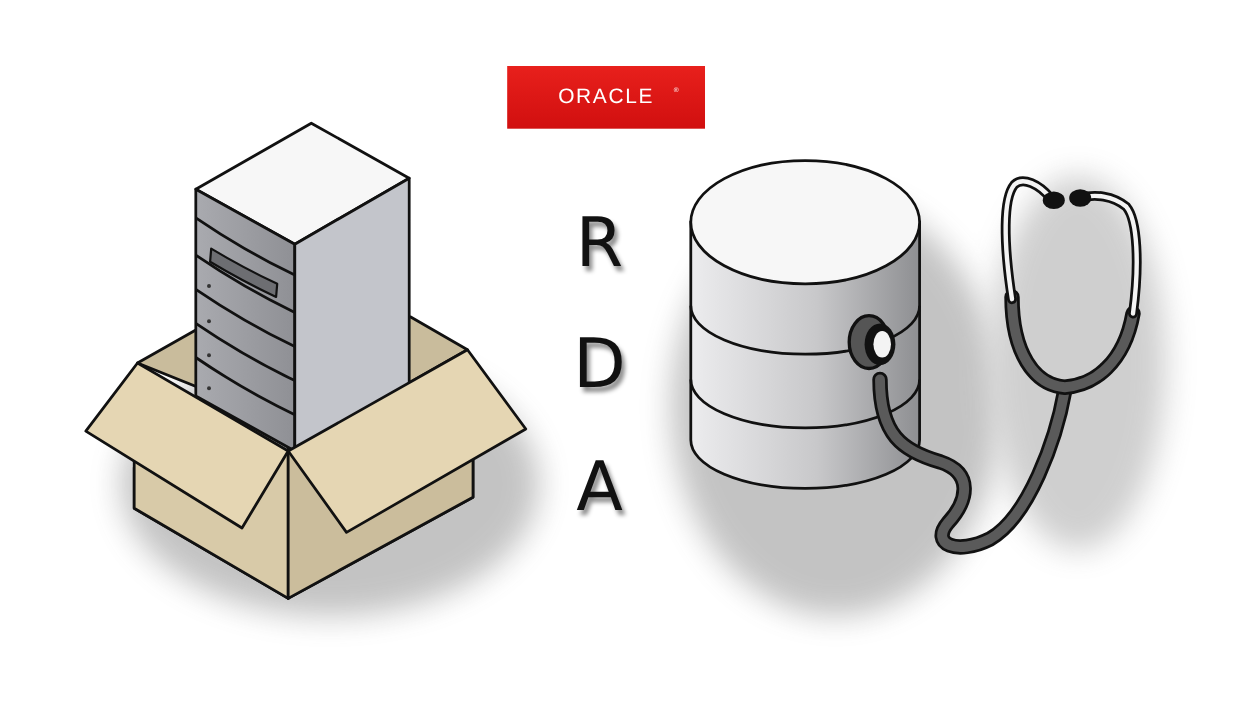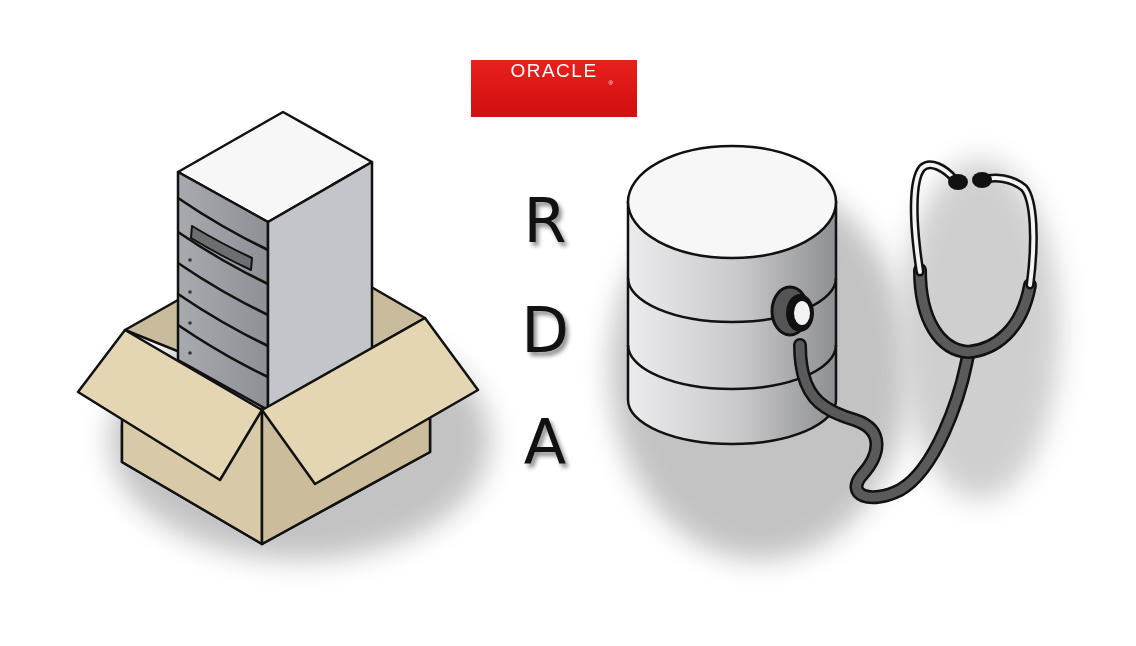--- a/index.html
+++ b/index.html
@@ -1,21 +1,21 @@
 <!DOCTYPE html>
 <html><head>
   <meta charset="utf-8">
   <style>
     html, body { margin: 0; padding: 0; background: #ffffff; }
     body { width: 1136px; height: 646px; position: relative; overflow: hidden; font-family: "Liberation Sans", sans-serif; }
     .stage { position: absolute; left: 0; top: 0; width: 1136px; height: 646px; }
     .logo {
-      position: absolute; left: 471px; top: 60px; width: 166px; height: 57px;
+      position: absolute; left: 461px; top: 60px; width: 180px; height: 57px;
       background: linear-gradient(#e8201c, #d10f0f);
-      display: flex; justify-content: center;
+      display: flex; align-items: center; justify-content: center;
     }
     .logo-text {
       color: #ffffff; font-family: "Liberation Sans", sans-serif; font-size: 19px;
       letter-spacing: 1.5px; font-weight: normal;
     }
     .logo-reg { position: absolute; right: 24px; top: 20px; color: #fff; font-size: 6px; }
     .letters { position: absolute; left: 500px; top: 190px; width: 90px; }
     .letter {
       position: absolute; left: 0; width: 90px; text-align: center;
       font-family: "DejaVu Sans", sans-serif; font-size: 62px; color: #111;

